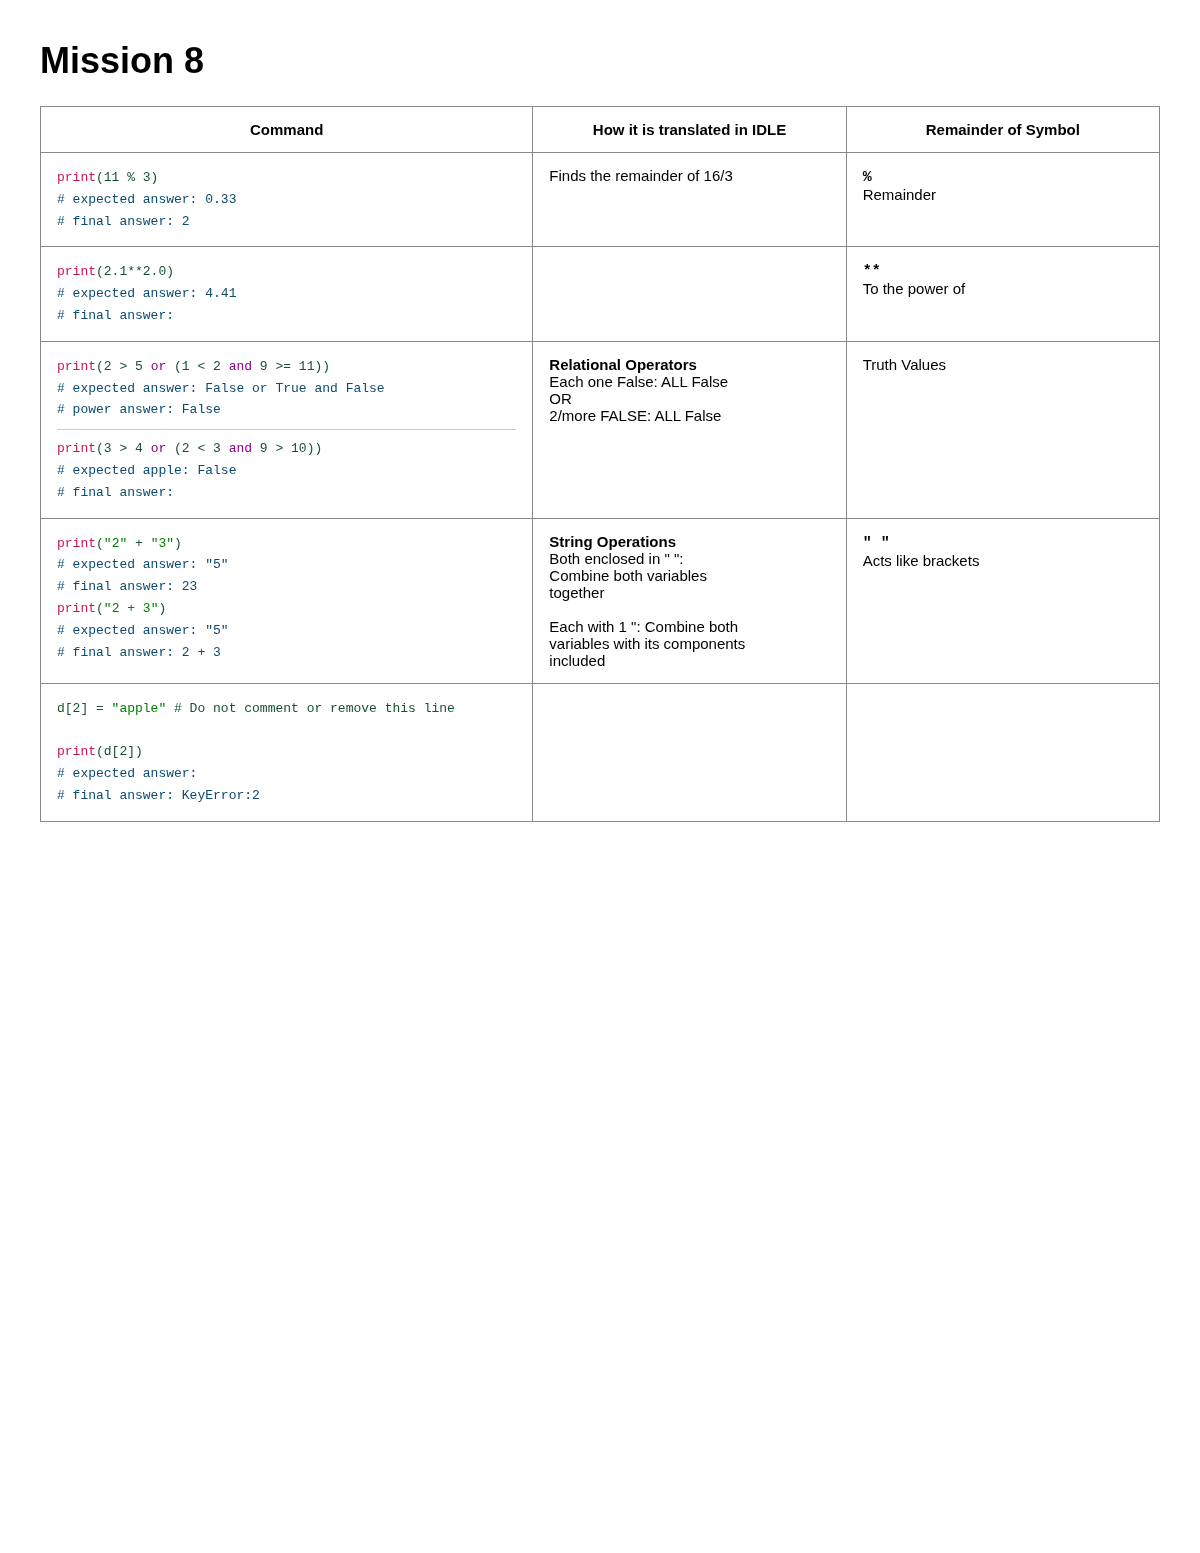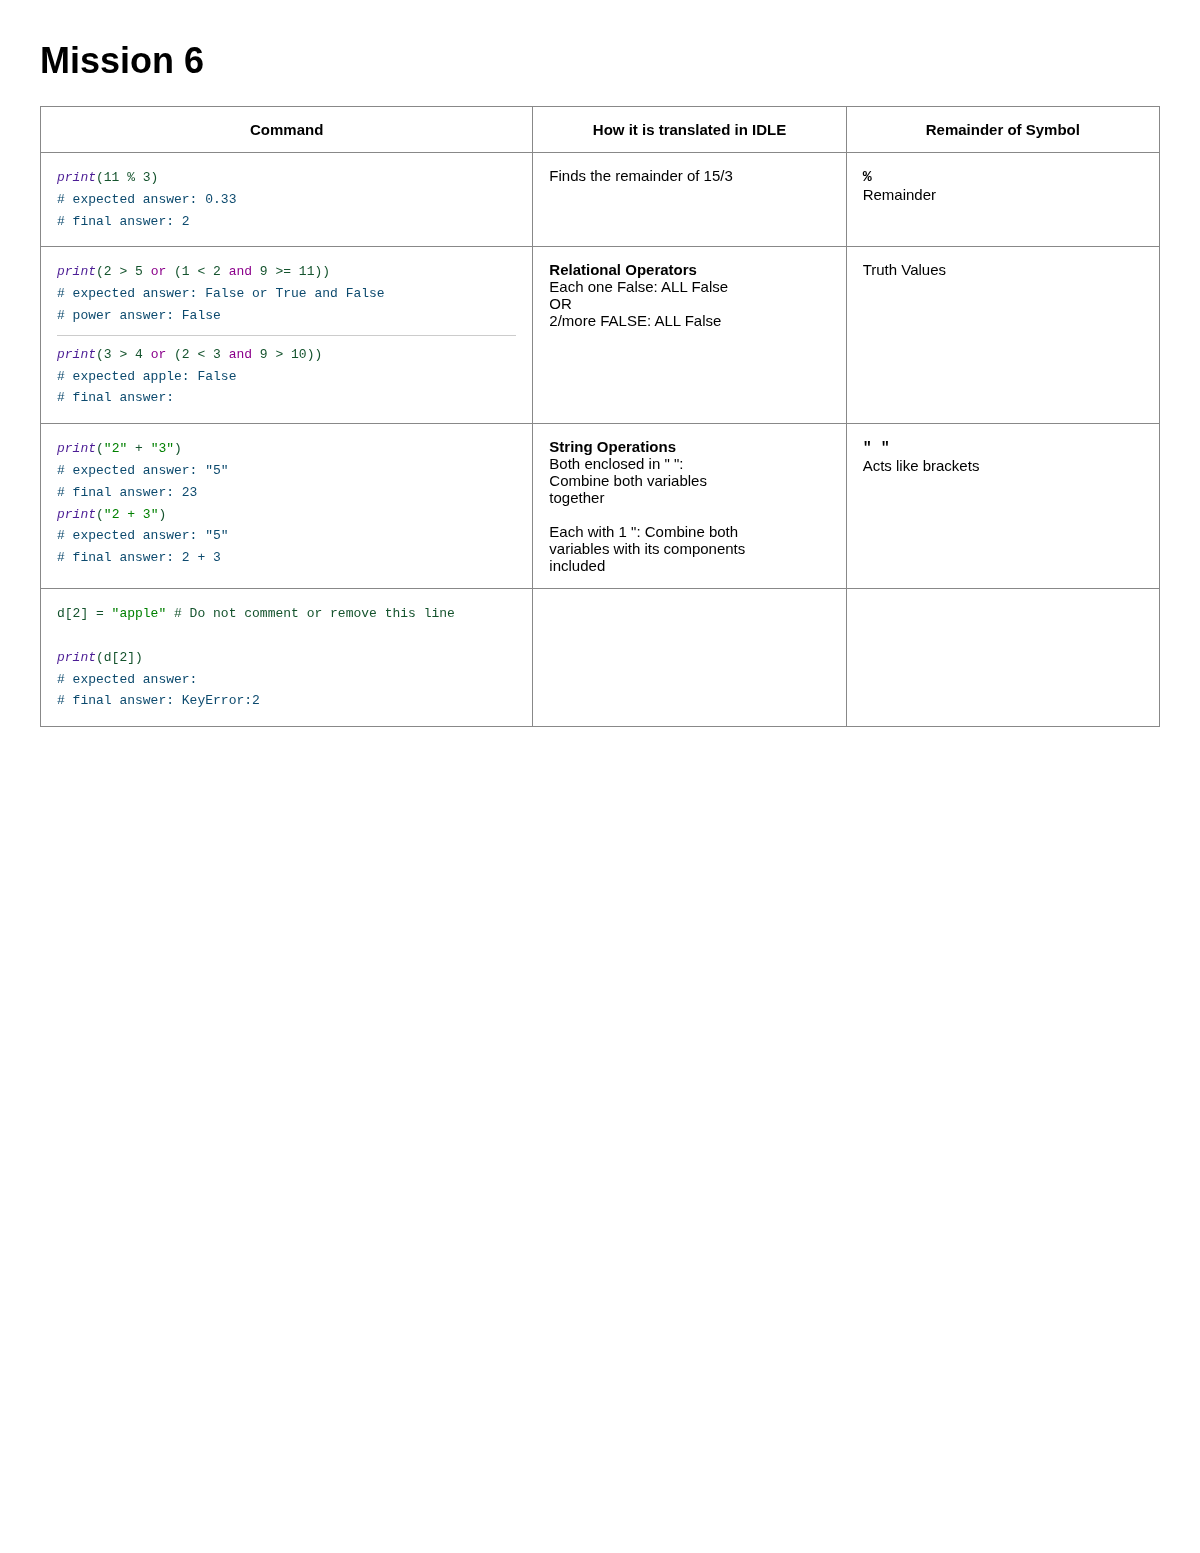--- a/index.html
+++ b/index.html
@@ -46,67 +46,81 @@
     .col-translated { width: 28%; }
     .col-definition { width: 28%; }
 
     
     .code {
       font-family: 'Courier New', Courier, monospace;
       font-size: 13px;
       line-height: 1.6;
     }
 
-    .kw-print { color: #4c1d95; font-style: italic; }
+    .kw-print { color: #be185d; }
     .kw-string { color: #008000; } 
     .kw-comment { color: #0c4a6e; } 
     .kw-operator { color: #14532d; }
 
     .bold-label {
       font-weight: bold;
     }
 
     .symbol-bold {
       font-weight: bold;
       font-family: 'Courier New', Courier, monospace;
       font-size: 15px;
     }
   </style>
 </head>
 <body>
 
-<h1 class="page-title">Mission 6</h1>
+<h1 class="page-title">Mission 8</h1>
 
 <table>
   <thead>
     <tr>
       <th class="col-command">Command</th>
       <th class="col-translated">How it is translated in IDLE</th>
       <th class="col-definition">Remainder of Symbol</th>
     </tr>
   </thead>
   <tbody>
 
     <tr>
       <td>
         <span class="code">
           <span><span class="kw-print">print</span><span class="kw-operator">(11 % 3)</span></span><br>
           <span class="kw-comment"># expected answer: 0.33</span><br>
           <span class="kw-comment"># final answer: 2</span>
         </span>
       </td>
       <td>
-        <span>Finds the remainder of 15/3</span>
+        <span>Finds the remainder of 16/3</span>
       </td>
       <td>
         <span class="symbol-bold">%</span><br>
         <span>Remainder</span>
       </td>
     </tr>
 
+    <tr>
+      <td>
+        <span class="code">
+          <span><span class="kw-print">print</span><span class="kw-operator">(2.1**2.0)</span></span><br>
+          <span class="kw-comment"># expected answer: 4.41</span><br>
+          <span class="kw-comment"># final answer:</span>
+        </span>
+      </td>
+      <td></td>
+      <td>
+        <span class="symbol-bold">**</span><br>
+        <span>To the power of</span>
+      </td>
+    </tr>
 
     <tr>
       <td>
         <span class="code">
           <span><span class="kw-print">print</span><span class="kw-operator">(2 &gt; 5 </span><span style="color:#8B008B;">or</span><span class="kw-operator"> (1 &lt; 2 </span><span style="color:#8B008B;">and</span><span class="kw-operator"> 9 &gt;= 11))</span></span><br>
           <span class="kw-comment"># expected answer: False or True and False</span><br>
           <span class="kw-comment"># power answer: False</span>
         </span>
         <div style="border-top: 1px solid #ccc; margin: 8px 0;"></div>
         <span class="code">

